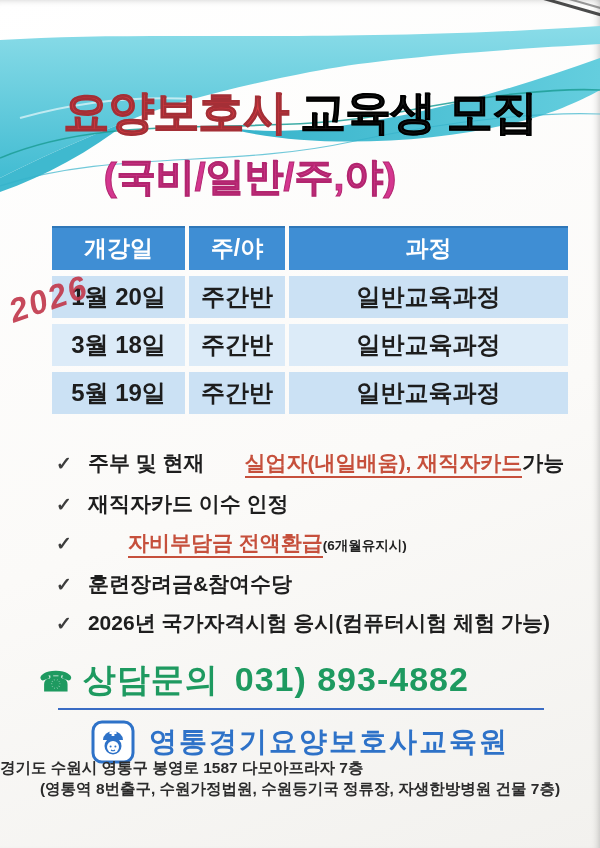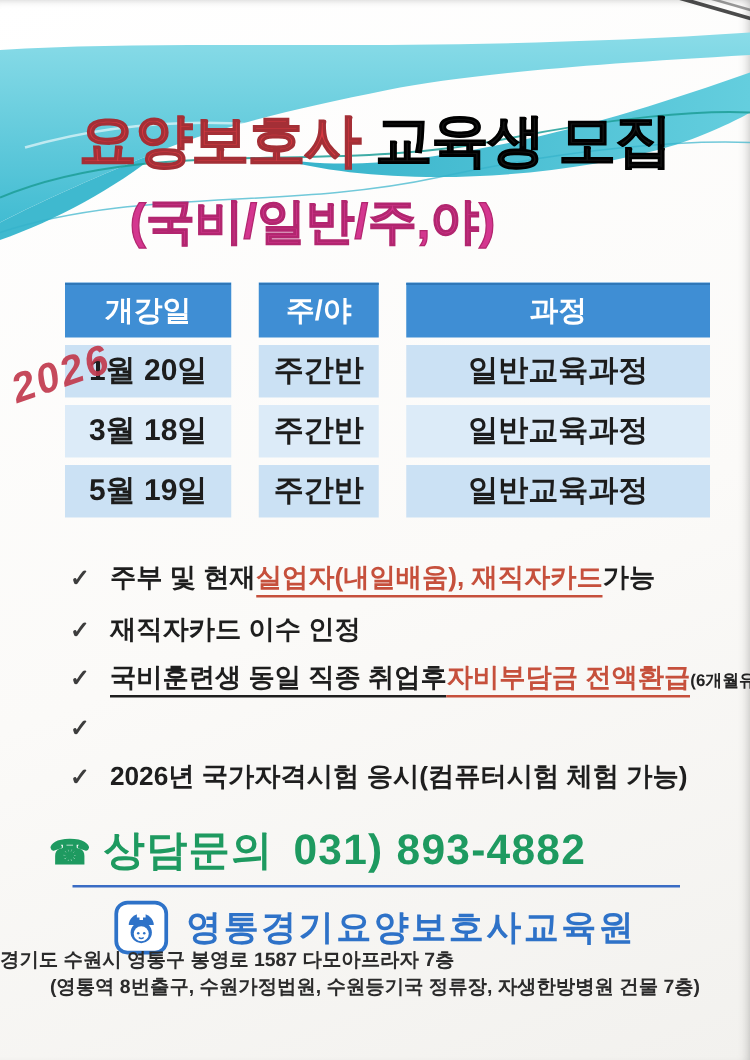--- a/index.html
+++ b/index.html
@@ -20,35 +20,35 @@
   
   .title { position:absolute; top:86px; left:0; width:600px; text-align:center;
     font-size:46px; font-weight:800; letter-spacing:-1px; line-height:1.15; white-space:nowrap; }
   .title-red { color:#d93a42; -webkit-text-stroke:1.2px #a42f36; }
   .title-black { color:#141414; -webkit-text-stroke:0.8px #000; }
   .subtitle { position:absolute; top:150px; left:0; width:500px; text-align:center;
     font-size:39px; font-weight:800; color:#d4368f; -webkit-text-stroke:1px #b2266f;
     letter-spacing:0px; }
   
   .table { position:absolute; top:226px; left:52px; width:516px; }
-  .trow { display:grid; grid-template-columns:133px 96px 1fr; gap:22px; margin-bottom:6px;border-radius:15px; }
+  .trow { display:grid; grid-template-columns:133px 96px 1fr; gap:4px; margin-bottom:6px;border-radius:15px; }
   .th { background:#3f8ed4; color:#ffffff; font-size:23px; font-weight:700;
     height:44px; line-height:44px; text-align:center; box-shadow: inset 0 2px 0 #2f77b8; }
   .td { background:#cbe1f4; color:#1d1d1d; font-size:24px; font-weight:600;
     height:42px; line-height:42px; text-align:center; }
   .trow.alt .td { background:#dcebf8; }
   
   .year-note { position:absolute; top:280px; left:8px; font-size:33px; font-weight:800;
     font-style:italic; color:#c23a4e; transform:rotate(-19deg); letter-spacing:2px; opacity:.92; }
   
   .benefits { position:absolute; top:450px; left:56px; width:520px; list-style:none; margin:0; padding:0; }
   .benefits li { display:flex; align-items:baseline; margin-bottom:13px;
     font-size:21px; font-weight:700; color:#1e1e1e; line-height:25px; white-space:nowrap; }
   .check { color:#3d3d3d; font-size:19px; margin-right:16px; flex:0 0 auto; }
-  .em-red { color:#c6503c; }
+  .em-red { color:#c6503c;margin-left:40px; }
   .u { border-bottom:2.5px solid currentColor; padding-bottom:1px; }
   .note-small { font-size:13.5px; font-weight:700; color:#222; }
   
   .contact { position:absolute; top:658px; left:0; width:508px; text-align:center;
     color:#1e9a60; font-weight:800; white-space:nowrap; }
   .contact .phone-glyph { font-size:27px; margin-right:10px; }
   .contact .c-label { font-size:33px; letter-spacing:1px; }
   .contact .c-number { font-size:34px; margin-left:16px; letter-spacing:1px; }
   .divider { position:absolute; top:708px; left:58px; width:486px; height:0;
     border-top:2.5px solid #3a6cc4; }
@@ -124,26 +124,26 @@
         <span>주부 및 현재 </span>
         <span class="em-red u">실업자(내일배움), 재직자카드 </span>
         <span>가능</span>
       </li>
     <li>
         <span class="check">✓</span>
         <span>재직자카드 이수 인정</span>
       </li>
     <li>
         <span class="check">✓</span>
-        <span class="u">국비훈련생 동일 직종 취업후 </span>
         <span class="em-red u">자비부담금 전액환급</span>
         <span class="note-small">(6개월유지시)</span>
       </li>
     <li>
         <span class="check">✓</span>
+        <span>훈련장려금&amp;참여수당 </span>
       </li>
     <li>
         <span class="check">✓</span>
         <span>2026년 국가자격시험 응시(컴퓨터시험 체험 가능)</span>
       </li>
   </ul>
 
   <div class="contact"><span class="phone-glyph">☎</span><span class="c-label">상담문의</span><span class="c-number">031) 893-4882</span></div>
 
   <div class="divider"></div>

